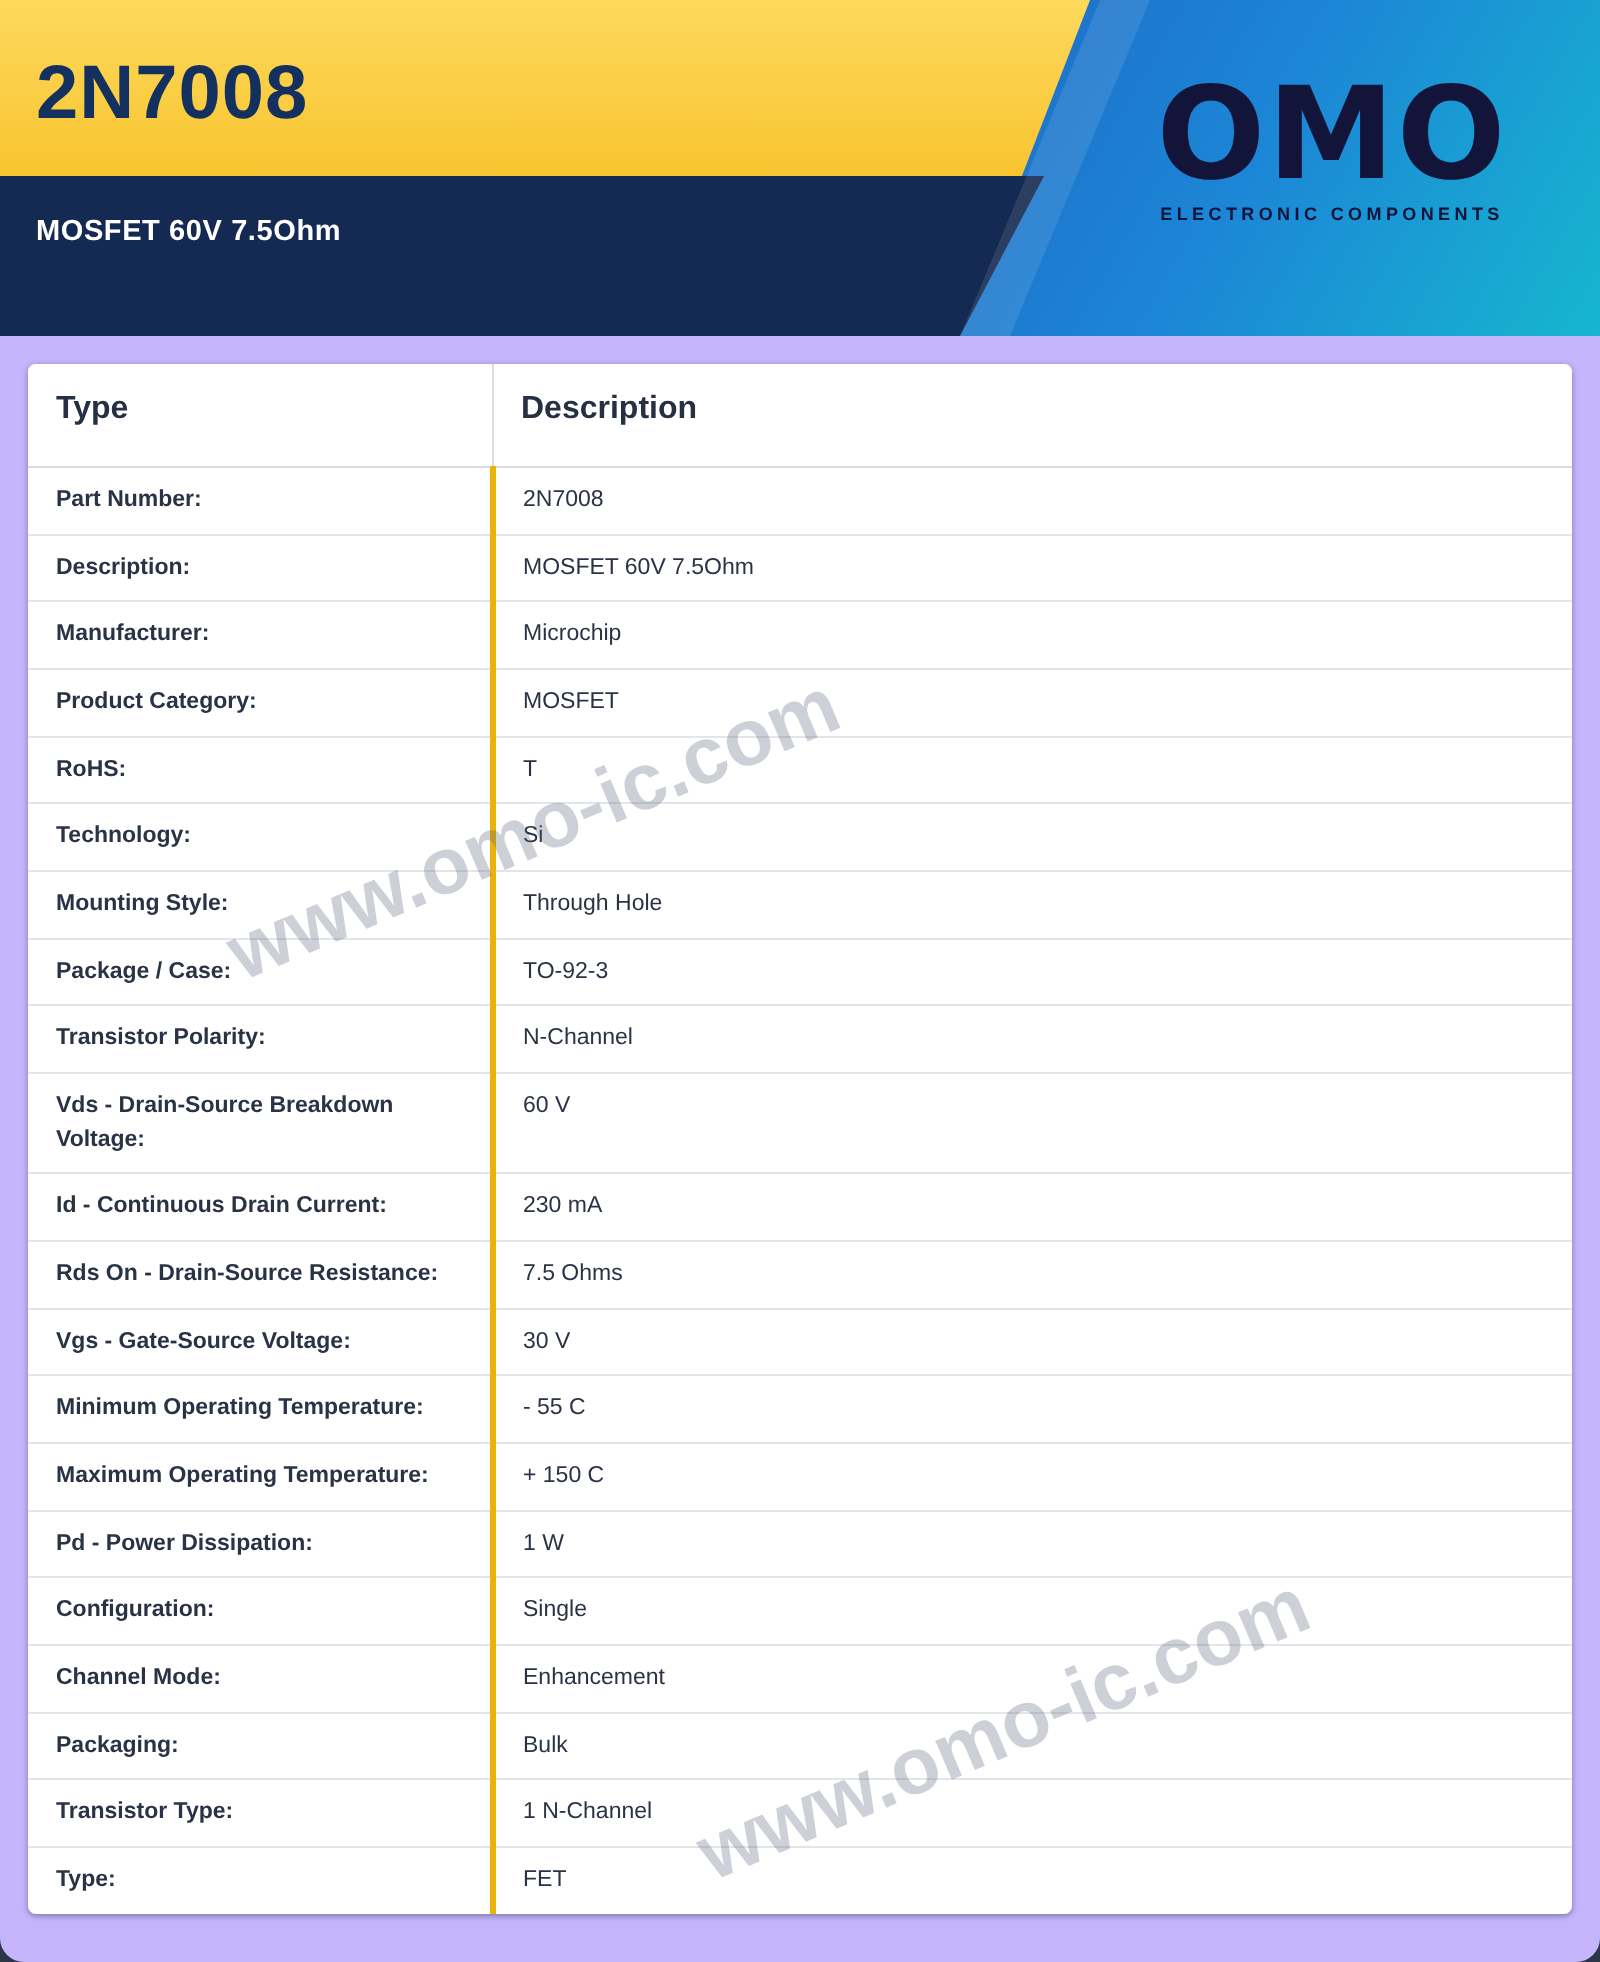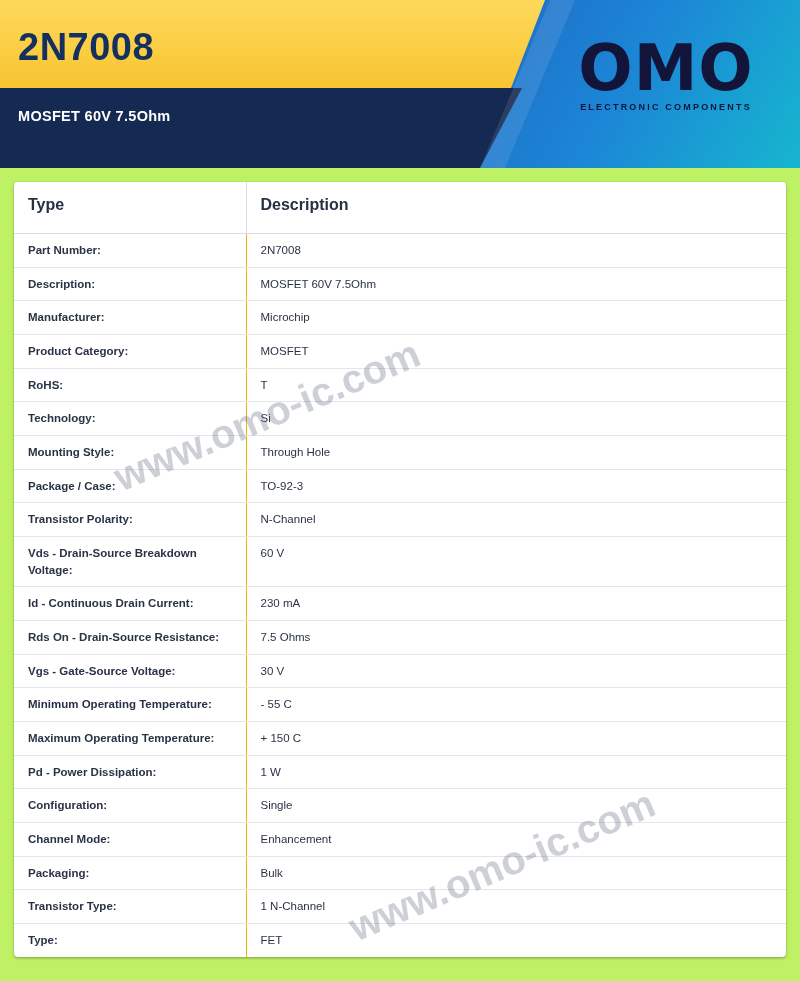--- a/index.html
+++ b/index.html
@@ -7,21 +7,22 @@
     width: 800px;
     height: 981px;
     font-family: "Liberation Sans", sans-serif;
     background: #2b3648;
     overflow: hidden;
   }
   .page {
     position: relative;
     width: 800px;
     height: 981px;
-    background: #bef264;
+    background: #c4b5fd;
+    border-radius: 12px;
   }
 
   
   .header {
     position: relative;
     width: 800px;
     height: 168px;
     background: #1b5fb0;
     overflow: hidden;
   }
@@ -130,21 +131,21 @@
     background: #ffffff;
   }
   td {
     font-size: 11.5px;
     color: #2a3346;
     padding: 8px 14px;
     border-bottom: 1px solid #e2e5ea;
     vertical-align: top;
     line-height: 1.45;
   }
-  td.key { font-weight: bold; width: 232px; border-right: 1px solid #eab308; }
+  td.key { font-weight: bold; width: 232px; border-right: 3px solid #eab308; }
   th.key { width: 232px; border-right: 1px solid #d9dde3; }
   tr:last-child td { border-bottom: none; }
 
   
   .wm {
     position: absolute;
     color: rgba(90,100,120,0.30);
     font-size: 40px;
     font-weight: bold;
     transform: rotate(-23deg);

